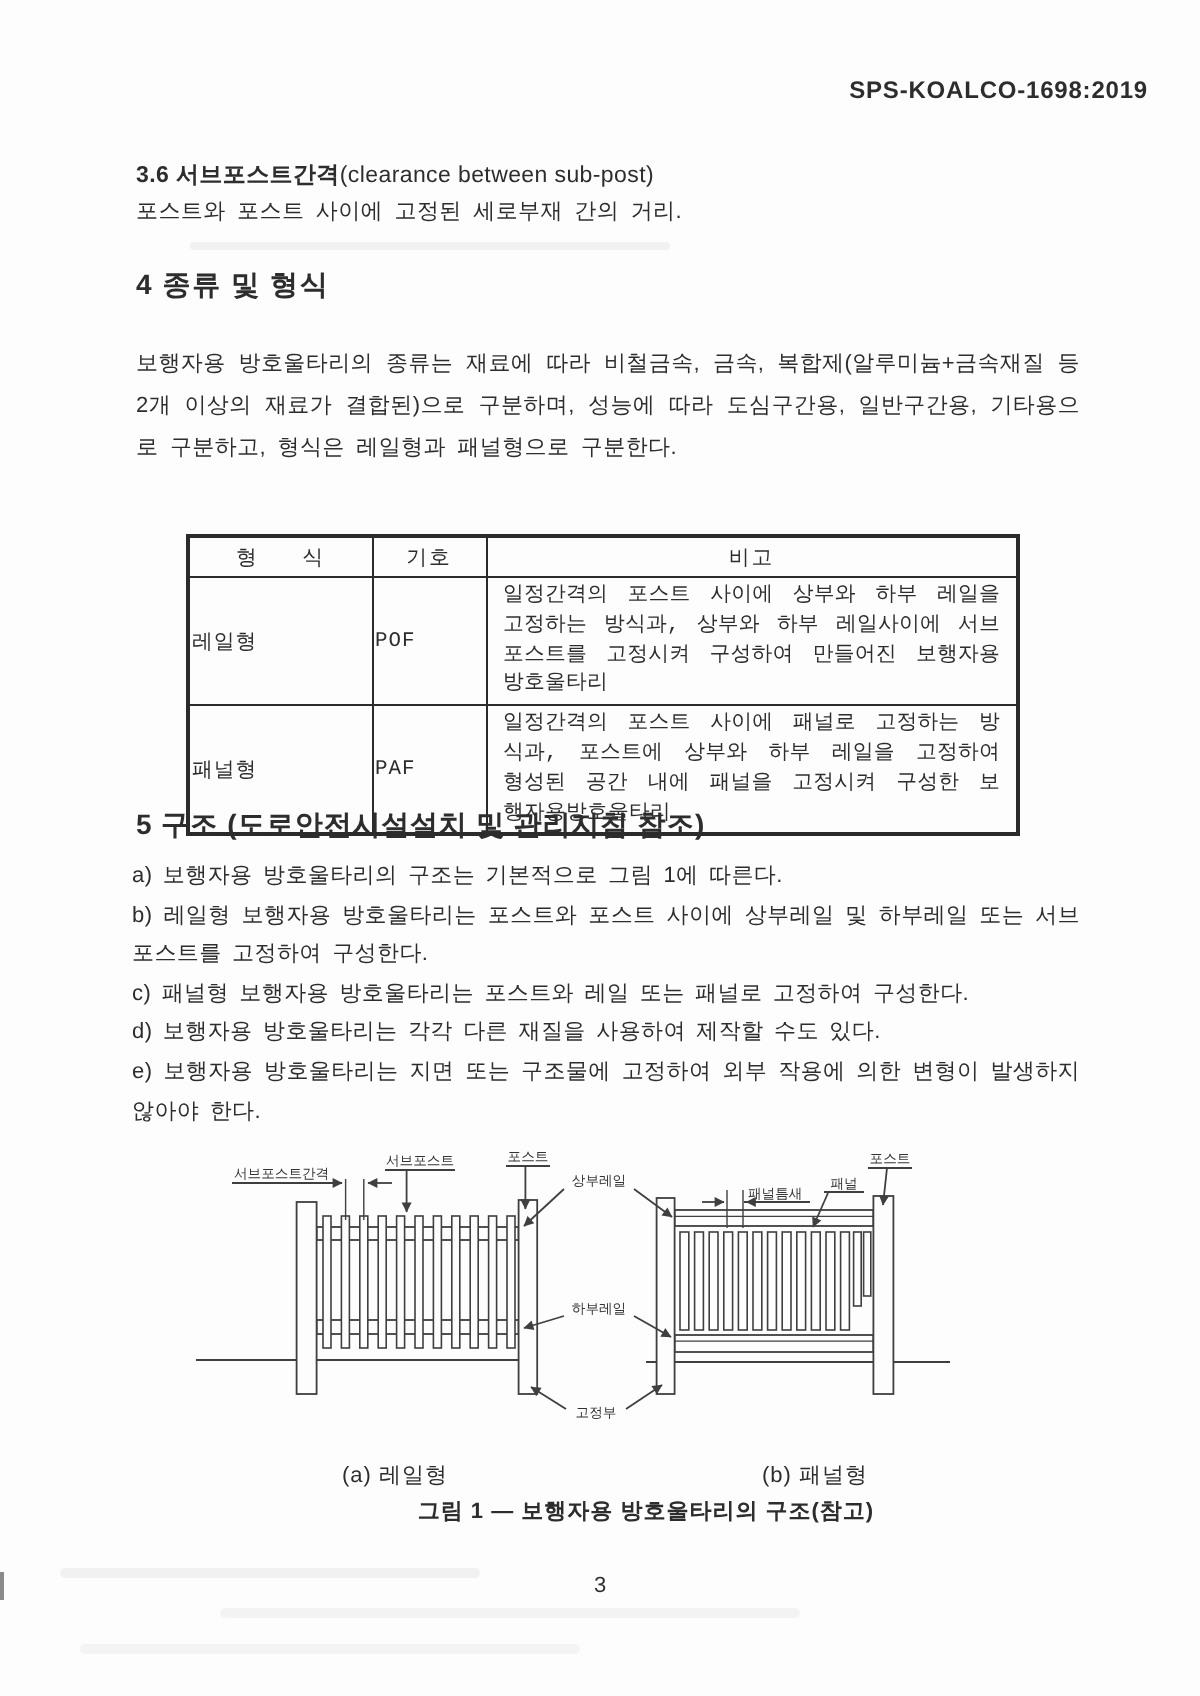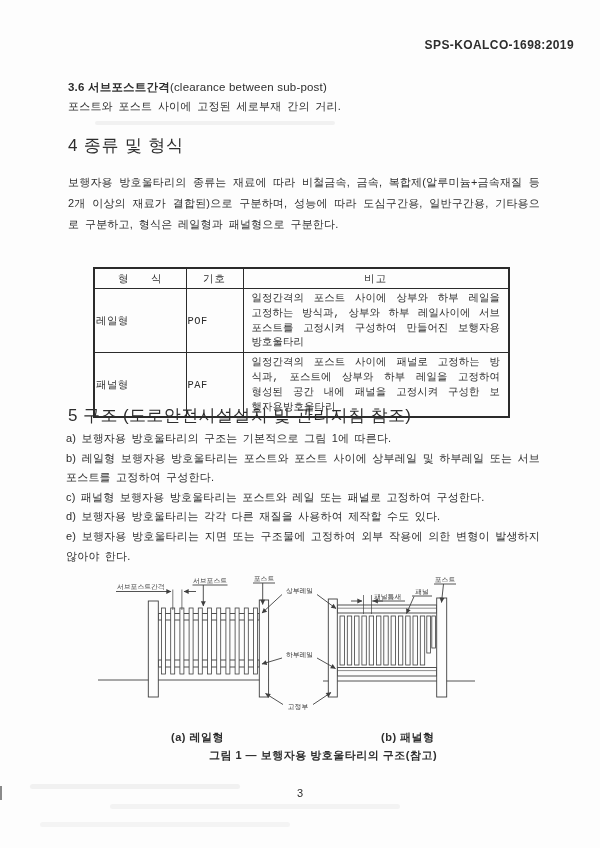--- a/index.html
+++ b/index.html
@@ -8,21 +8,21 @@
     background:#fdfdfd; overflow:hidden;
     font-family:"Liberation Sans", sans-serif; color:#2d2d2d;padding-left:34px;
   }
   .doc-code {
     position:absolute; top:38px; right:60px;
     font-size:12px; font-weight:bold; letter-spacing:0.4px;
   }
   .block { position:absolute; left:68px; width:472px; }
   .h-small { font-size:11.5px; font-weight:bold; margin:0; letter-spacing:0.2px; }
   .h-small .en { font-weight:normal; }
-  .h-section { font-size:17px; font-weight:normal; margin:0; letter-spacing:0.8px; }
+  .h-section { font-size:14px; font-weight:bold; margin:0; letter-spacing:0.8px; }
   .body-text {
     font-size:11px; line-height:21px; margin:0;
     letter-spacing:0.2px; word-spacing:2.5px; text-align:justify;
   }
   .tbl-caption {
     position:absolute; left:93px; top:245px; width:415px;
     text-align:center; font-size:11px; font-weight:bold; letter-spacing:0.5px;
   }
   table.spec {
     position:absolute; left:93px; top:267px; width:415px;
@@ -37,21 +37,21 @@
   col.c-type { width:92px; } col.c-sym { width:57px; } col.c-remark { width:266px; }
   td.cell-center { text-align:left; vertical-align:middle; letter-spacing:0.5px; }
   td.cell-remark {
     text-align:justify; vertical-align:middle; padding:2px 8px;
     line-height:14.8px; word-spacing:2px; letter-spacing:0.1px;
   }
   .list p { margin:0; font-size:11px; line-height:19.6px; text-align:justify;
             word-spacing:2px; letter-spacing:0.2px; }
   .figure-wrap { position:absolute; left:70px; top:568px; width:470px; height:160px; }
   .fig-label { font-size:6.8px; fill:#333; font-family:"Liberation Sans",sans-serif; }
-  .cap-ab { position:absolute; top:730px; font-size:11px; font-weight:bold; letter-spacing:0.5px; }
+  .cap-ab { position:absolute; top:730px; font-size:11px; font-weight:normal; letter-spacing:0.5px; }
   .fig-caption {
     position:absolute; left:66px; top:748px; width:490px; padding-left:12px;
     text-align:center; font-size:11px; font-weight:bold; letter-spacing:0.5px;
   }
   .page-num { position:absolute; left:0; top:787px; width:600px; text-align:center; font-size:11px; }
   .smudge { position:absolute; background:#f1f1f1; border-radius:3px; }
   .edge-mark { position:absolute; left:0; top:786px; width:2px; height:14px; background:#8a8a8a; }
 </style>
 </head>
 <body>

